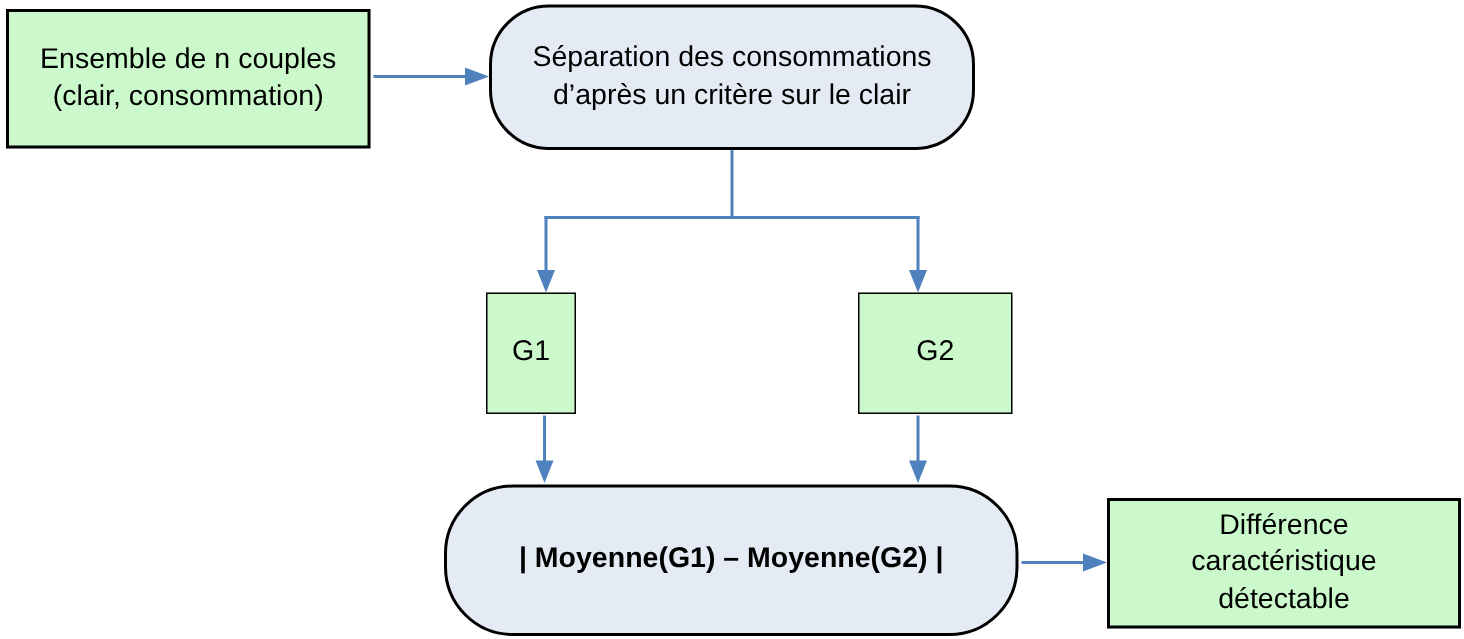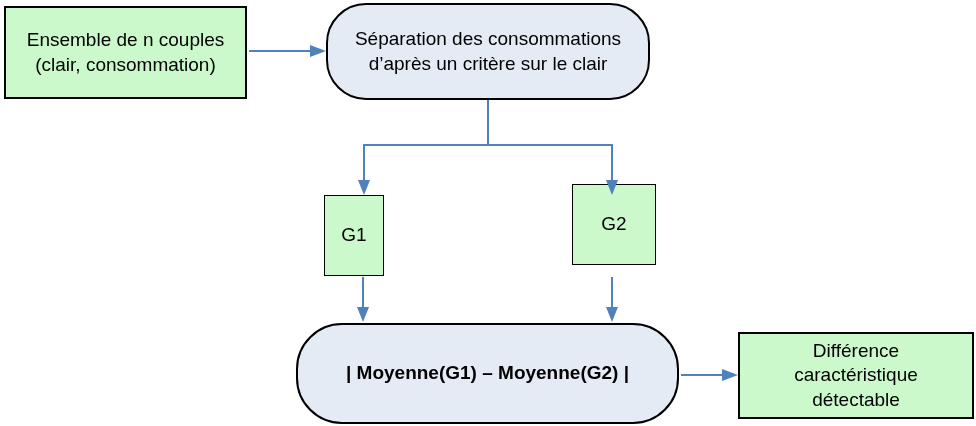--- a/index.html
+++ b/index.html
@@ -49,21 +49,21 @@
   .head-down{
     border-top:15px solid var(--arrow);
     border-left:6px solid transparent;
     border-right:6px solid transparent;
   }
 
   
   #node-ensemble   {left:4px;   top:6px;   width:243px; height:93px;}
   #node-separation {left:326px; top:3px;   width:324px; height:97px;}
   #node-g1         {left:324px; top:195px; width:60px;  height:81px;}
-  #node-g2         {left:572px; top:184px; width:84px;  height:81px;}
+  #node-g2         {left:572px; top:195px; width:103px;  height:81px;}
   #node-moyenne    {left:296px; top:323px; width:383px; height:101px; border-radius:46px;font-weight:bold;}
   #node-difference {left:738px; top:332px; width:236px; height:87px;}
 </style>
 </head>
 <body>
 
 <div class="canvas">
 
   <div class="node rect-green" id="node-ensemble">Ensemble de n couples
 (clair, consommation)</div>

